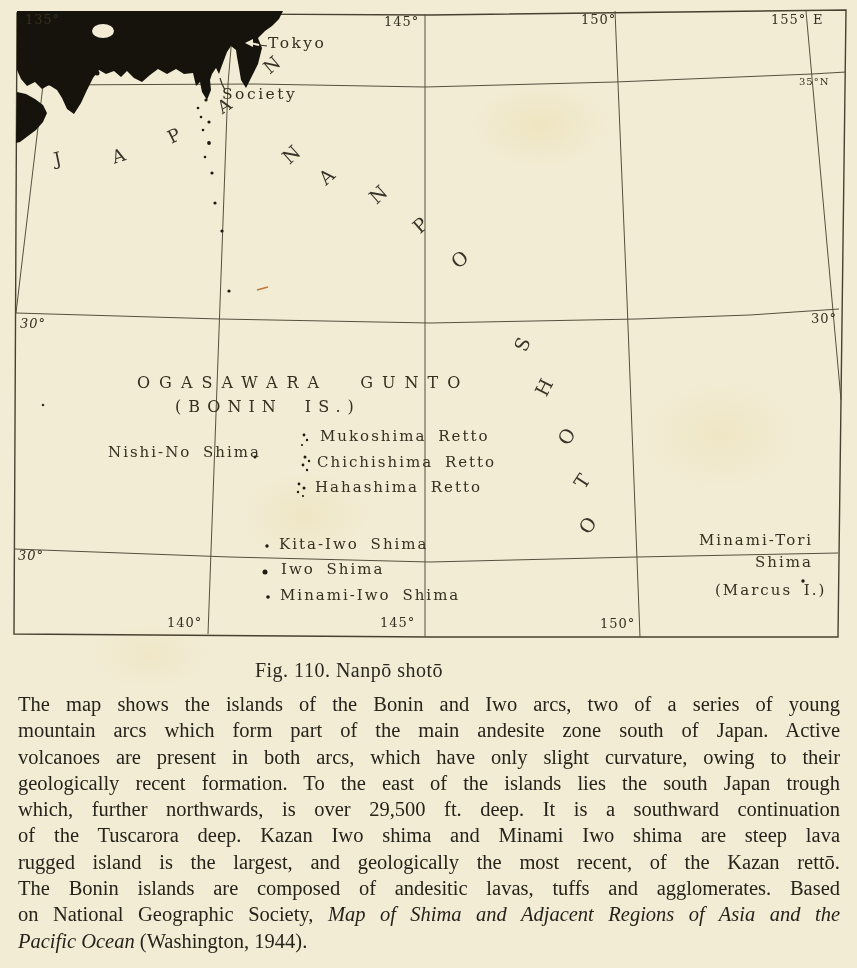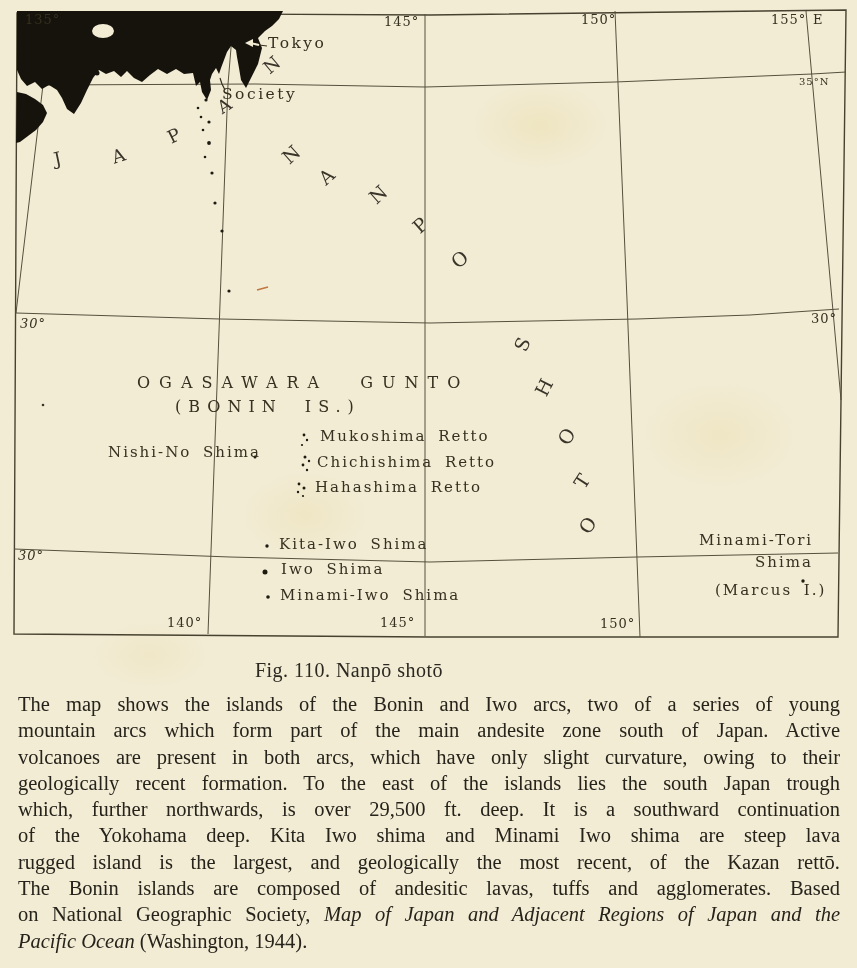--- a/index.html
+++ b/index.html
@@ -194,18 +194,18 @@
 </div>
 
 <div id="caption-row">Fig. 110. Nanpō shotō</div>
 
 <div id="figure-paragraph">
     <div class="para-line"><span>The map shows the islands of the Bonin and Iwo arcs, two of a series of young</span></div>
     <div class="para-line"><span>mountain arcs which form part of the main andesite zone south of Japan. Active</span></div>
     <div class="para-line"><span>volcanoes are present in both arcs, which have only slight curvature, owing to their</span></div>
     <div class="para-line"><span>geologically recent formation. To the east of the islands lies the south Japan trough</span></div>
     <div class="para-line"><span>which, further northwards, is over 29,500 ft. deep. It is a southward continuation</span></div>
-    <div class="para-line"><span>of the Yokohama deep. Kita Iwo shima and Minami Iwo shima are steep lava</span></div>
+    <div class="para-line"><span>of the Tuscarora deep. Kazan Iwo shima and Minami Iwo shima are steep lava</span></div>
     <div class="para-line"><span>rugged island is the largest, and geologically the most recent, of the Kazan rettō.</span></div>
     <div class="para-line"><span>The Bonin islands are composed of andesitic lavas, tuffs and agglomerates. Based</span></div>
-    <div class="para-line"><span>on National Geographic Society, </span><span class="ital">Map of Japan and Adjacent Regions of Japan and the</span></div>
+    <div class="para-line"><span>on National Geographic Society, </span><span class="ital">Map of Shima and Adjacent Regions of Asia and the</span></div>
     <div class="para-line last"><span class="ital">Pacific Ocean</span><span> (Washington, 1944).</span></div>
   </div>
 
 </body></html>

